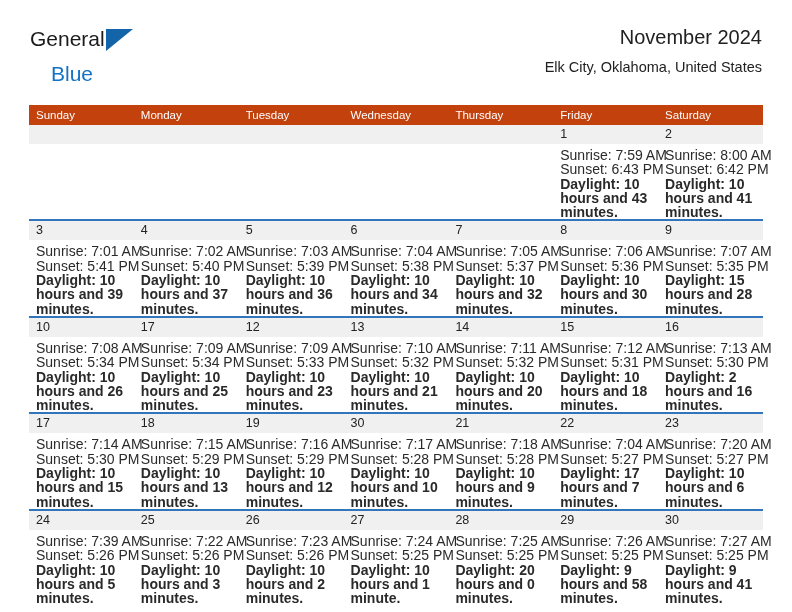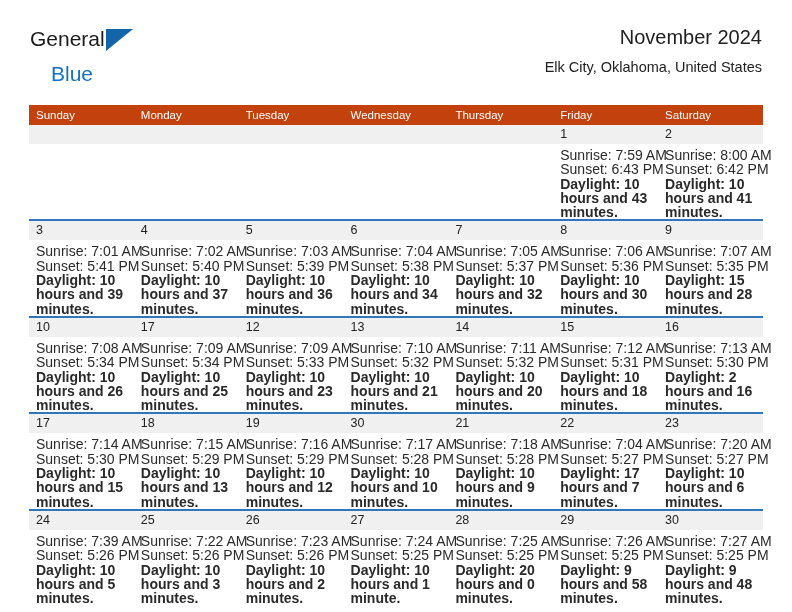--- a/index.html
+++ b/index.html
@@ -424,20 +424,20 @@
               <div>Sunrise: 7:26 AM</div>
               <div>Sunset: 5:25 PM</div>
               <div class="wrap">Daylight: 9 hours and 58 minutes.</div>
             </div>
           </td>
           <td>
             <div class="daynum">30</div>
             <div class="info">
               <div>Sunrise: 7:27 AM</div>
               <div>Sunset: 5:25 PM</div>
-              <div class="wrap">Daylight: 9 hours and 48 minutes.</div>
+              <div class="wrap">Daylight: 9 hours and 41 minutes.</div>
             </div>
           </td>
         </tr>
       </tbody>
   </table>
 
 </div>
 
 </body></html>

